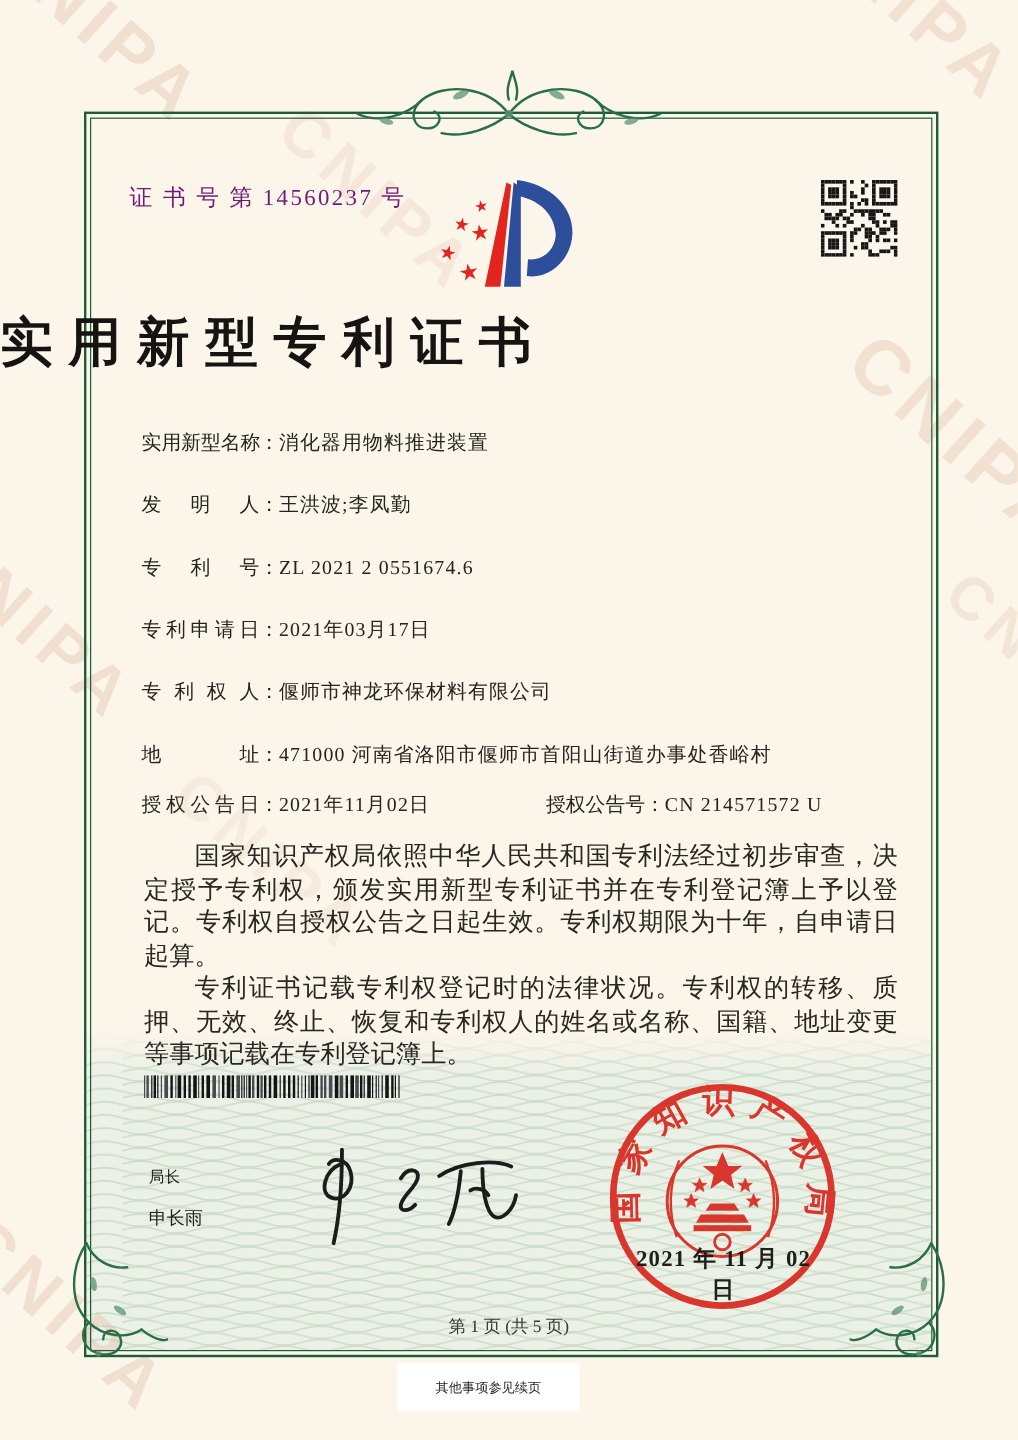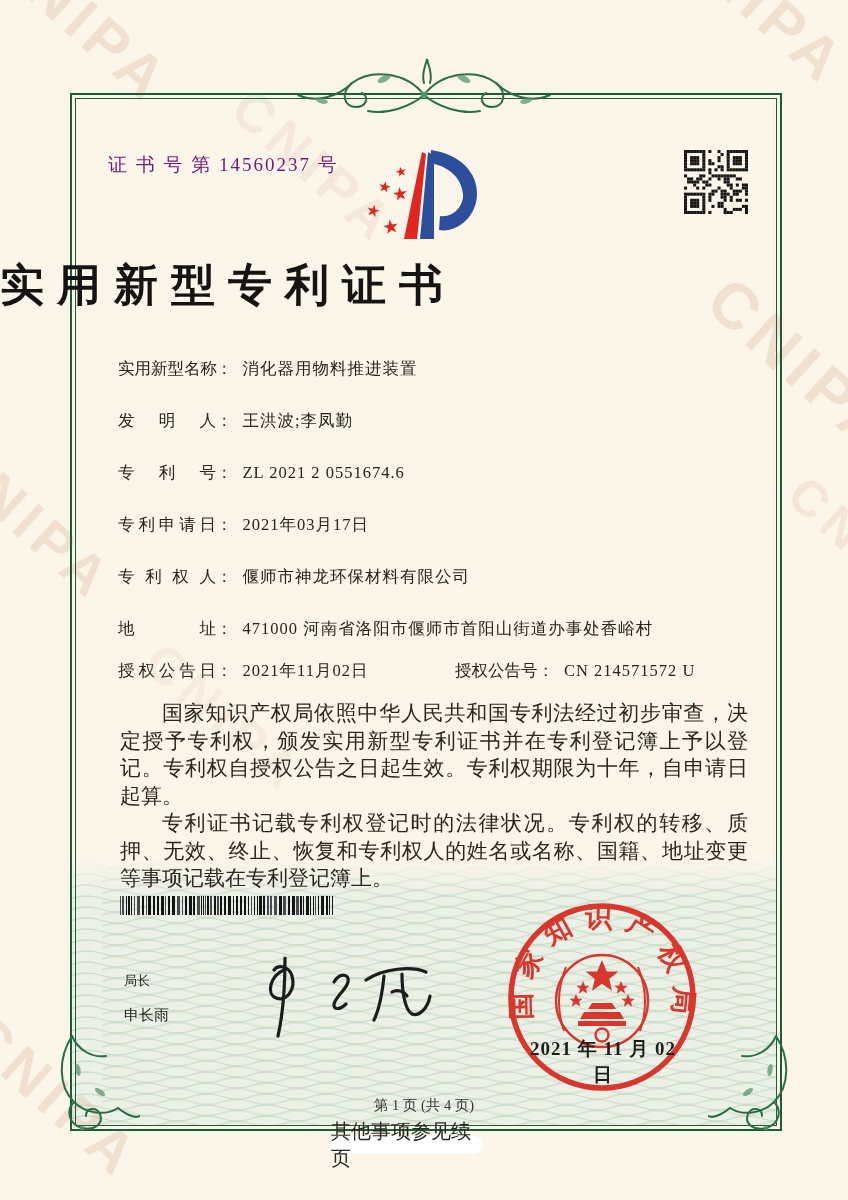--- a/index.html
+++ b/index.html
@@ -23,30 +23,30 @@
   .frame-outer{position:absolute;left:70px;top:93px;width:708px;height:1034px;
     border:2.5px solid #1d5c38;z-index:4;pointer-events:none;}
   .frame-inner{position:absolute;left:3px;top:3px;right:3px;bottom:3px;
     border:1px solid #1d5c38;}
   .content{position:absolute;z-index:5;}
   .certno{left:108px;top:152px;font-size:19px;letter-spacing:2px;color:#701a75;}
   .title{left:0;top:256px;width:848px;text-align:left;font-size:44px;font-weight:bold;
     letter-spacing:13px;color:#151412;}
   .row{position:absolute;left:118px;font-size:16.5px;color:#26241f;white-space:nowrap;}
   .row .lab{display:inline-block;width:98px;text-align:justify;text-align-last:justify;}
-  .row .val{margin-left:10px;letter-spacing:1px;}
+  .row .val{letter-spacing:1px;}
   .pair2{position:absolute;left:337px;}
   .body-text{left:120px;top:700px;width:628px;font-size:21px;line-height:27.5px;
     color:#2a2722;text-align:justify;}
   .body-text p{margin:0;text-indent:2em;}
   .sig-title{left:124px;top:972px;font-size:13px;color:#222;z-index:6;}
   .sig-name{left:124px;top:1006px;font-size:15px;color:#222;z-index:6;}
   .page-num{left:0;top:1096px;width:848px;text-align:center;font-size:14.5px;color:#36342f;z-index:6;}
-  .note-box{left:331px;top:1136px;width:152px;height:18px;background:#ffffff;z-index:6;
-    display:flex;align-items:center;justify-content:center;font-size:20px;color:#2a2823;border-radius:15px;}
+  .note-box{left:331px;top:1136px;width:152px;height:40px;background:#ffffff;z-index:6;
+    display:flex;align-items:center;justify-content:center;font-size:11px;color:#2a2823;}
   .seal-date{left:520px;top:1036px;width:166px;text-align:center;z-index:9;
     font-size:19px;font-weight:bold;letter-spacing:1px;color:#201e1c;}
 </style>
 </head>
 <body>
 
 <span class="wm" style="left:-28px;top:-16px;font-size:60px;">CNIPA</span>
 <span class="wm" style="left:648px;top:-34px;font-size:60px;">CNIPA</span>
 <span class="wm" style="left:215px;top:135px;font-size:54px;opacity:.18;">CNIPA</span>
 <span class="wm" style="left:688px;top:330px;font-size:64px;">CNIPA</span>
@@ -470,14 +470,14 @@
     <use href="#st" transform="translate(74,104) scale(0.62)"></use>
     <use href="#st" transform="translate(126,104) scale(0.62)"></use>
     <path d="M78,122 L122,122 L118,115 L82,115 Z" stroke="none"></path>
     <path d="M86,112 L114,112 L110,106 L90,106 Z" stroke="none"></path>
     <rect x="76" y="124" width="48" height="5" stroke="none"></rect>
     <circle cx="100" cy="138" r="6.5" fill="none" stroke-width="2.4"></circle>
   </g>
 </svg>
 <div class="content seal-date">2021 年 11 月 02 日</div>
 
-<div class="content page-num">第 1 页 (共 4 页)</div>
+<div class="content page-num">第 1 页 (共 5 页)</div>
 <div class="content note-box">其他事项参见续页</div>
 
 </body></html>

